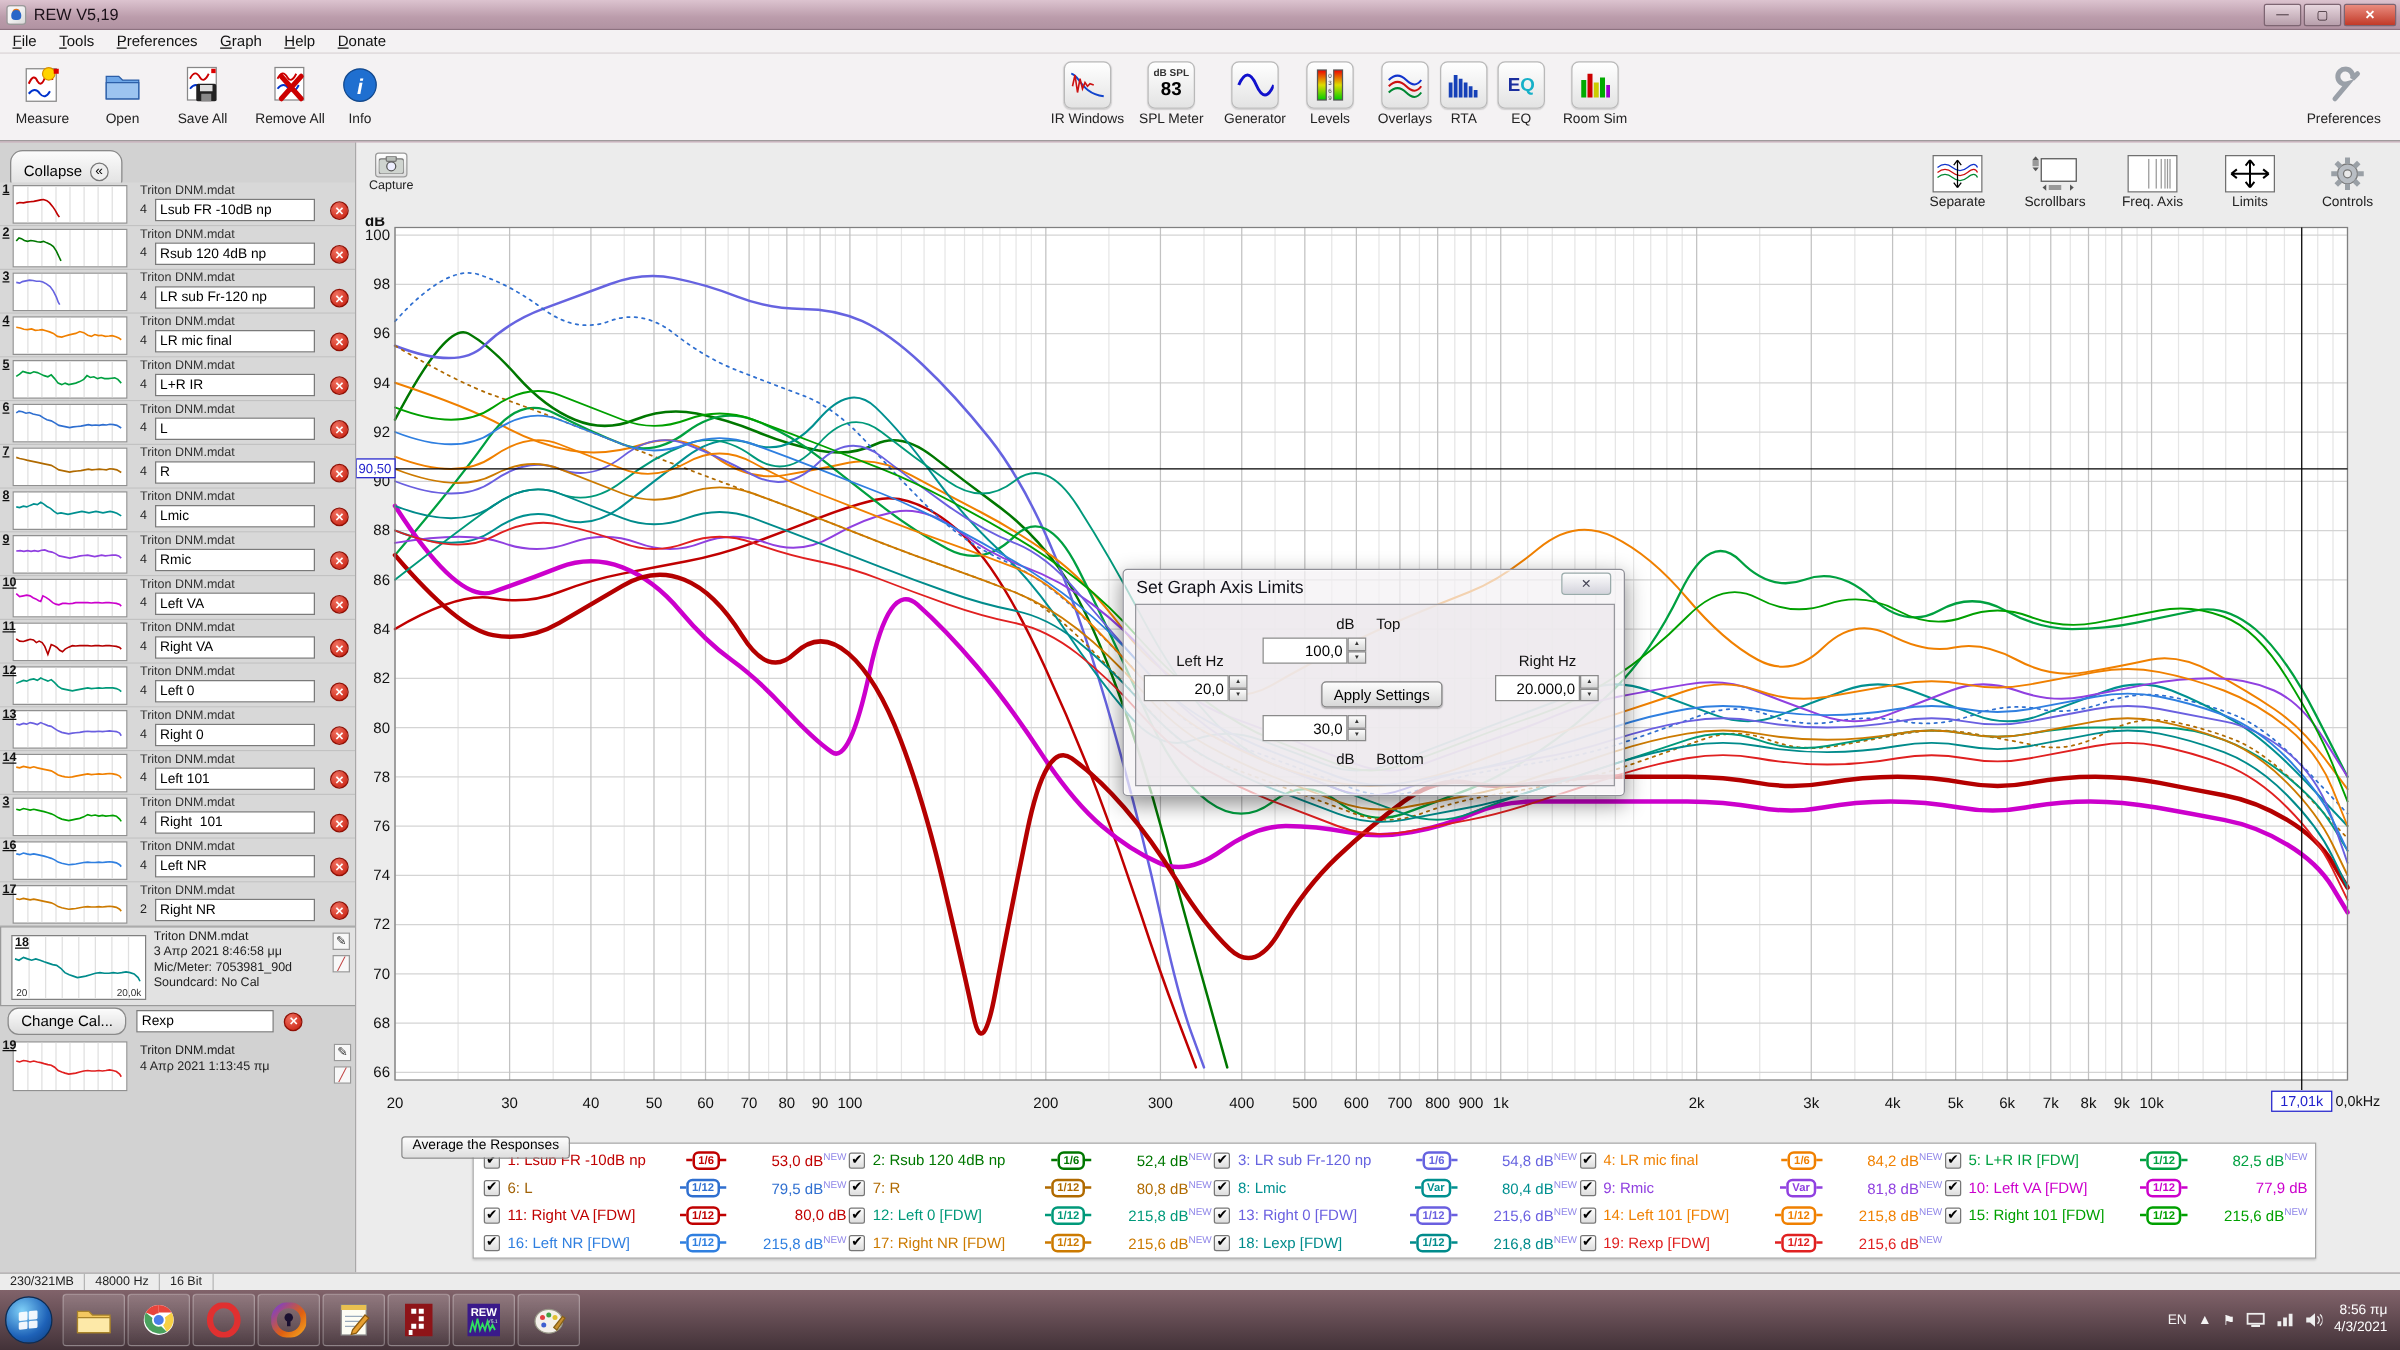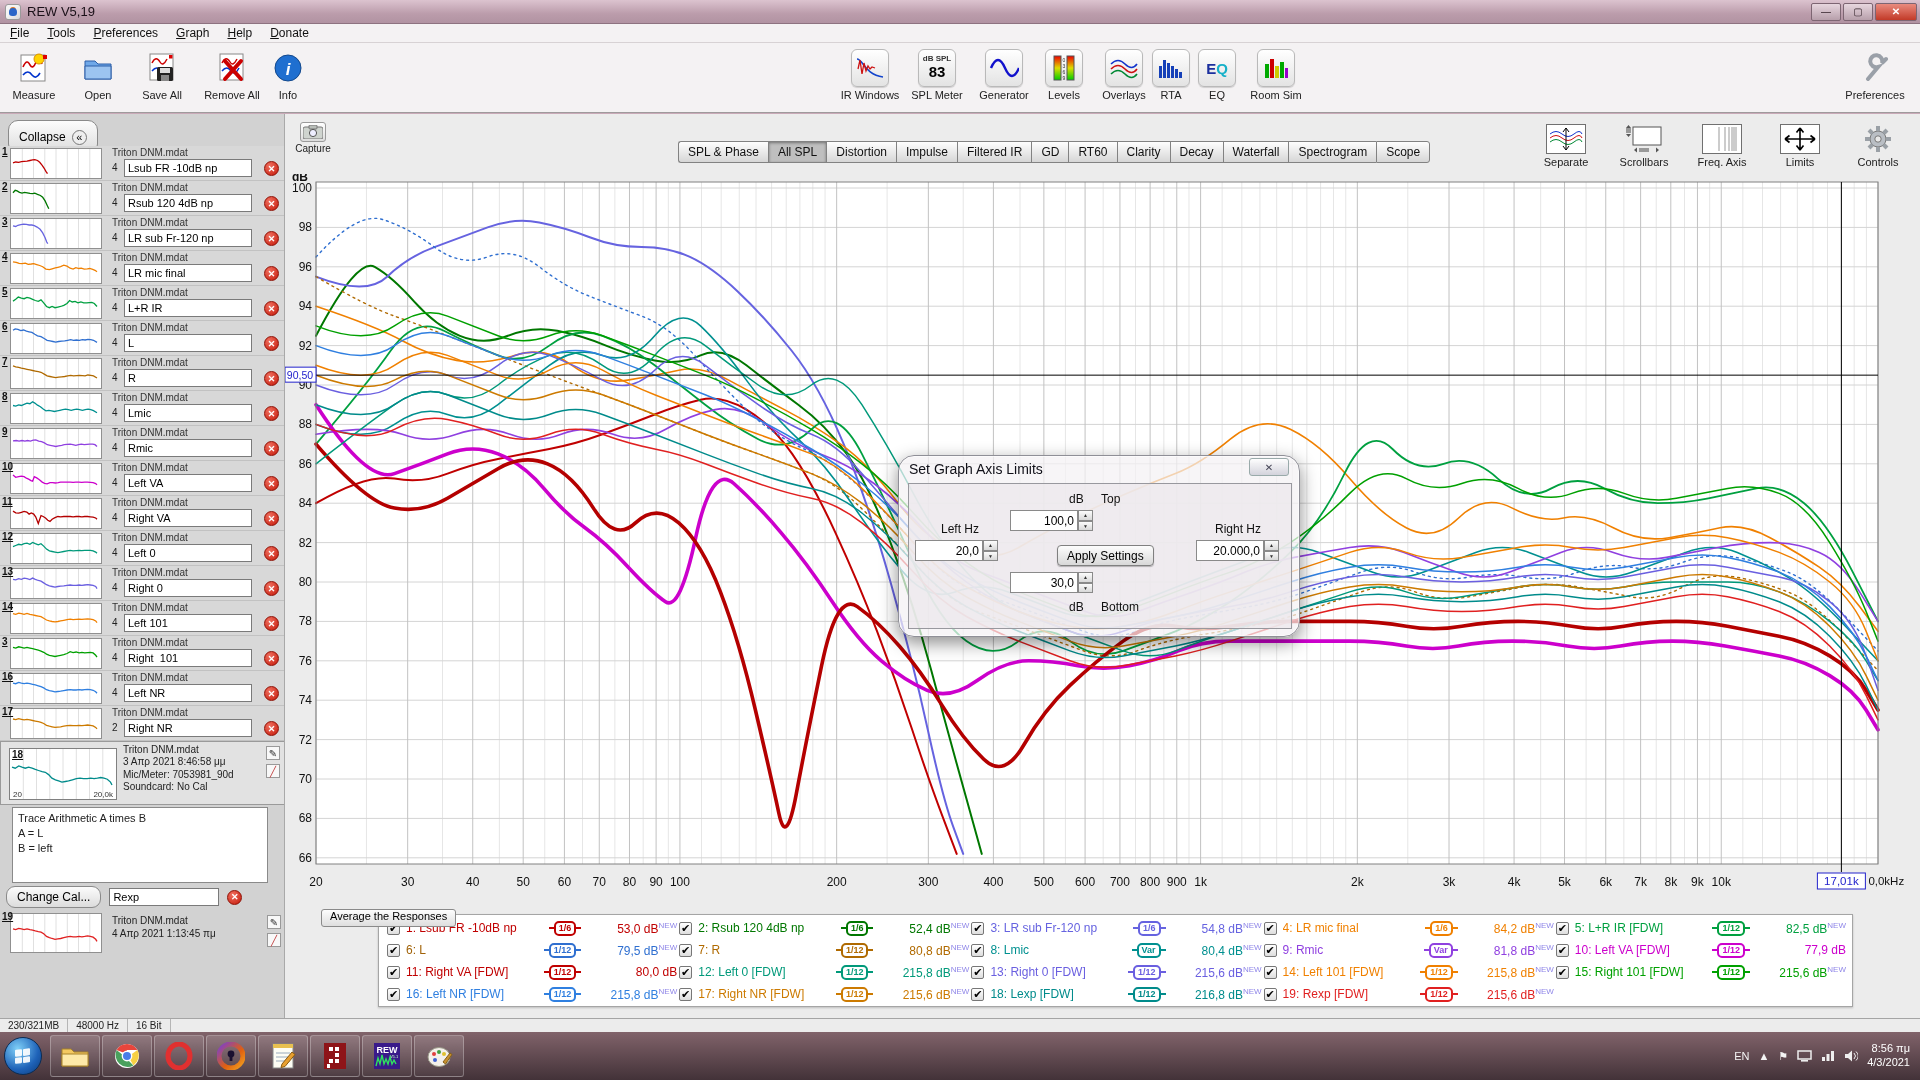--- a/index.html
+++ b/index.html
@@ -105,21 +105,21 @@
     font-size:11px; line-height:11px; text-align:center; color:#000; margin:0 6px 0 2px; border-radius:2px; }
   .lg-label { flex:1; white-space:nowrap; overflow:hidden; }
   .lg-badge { display:flex; align-items:center; margin:0 4px;justify-content:space-between; }
   .lg-badge .stub { width:5px; height:2px; }
   .lg-badge .pill { border:2px solid; border-radius:5px; font-size:9px; font-weight:bold; padding:0 3px; line-height:11px; background:#fff; }
   .lg-val { width:92px; text-align:right; white-space:nowrap; }
   .lg-val sup { color:#8f86e8; font-size:8px; }
 
   
   #dialog { position:absolute; left:898px; top:455px; width:402px; height:182px;
-    background:rgba(244,241,244,.72); border:1px solid #8f8f97; border-radius:16px;
+    background:rgba(244,241,244,.72); border:1px solid #8f8f97; border-radius:4px;
     box-shadow:0 6px 18px rgba(0,0,0,.45), inset 0 0 0 1px rgba(255,255,255,.6); z-index:20; }
   #dialog-title { position:absolute; left:10px; top:5px; font-size:14px; color:#101018; }
   #dialog-close { position:absolute; right:10px; top:2px; width:40px; height:18px; border:1px solid #9aa;
     border-radius:3px; background:linear-gradient(rgba(255,255,255,.85),rgba(205,205,215,.85));
     font-size:10px; color:#445; display:flex; align-items:center; justify-content:center; }
   #dialog-body { position:absolute; left:9px; top:27px; width:384px; height:146px;
     border:1px solid #98989e; background:rgba(236,233,236,.8); }
   .dlabel { position:absolute; font-size:12px; color:#111; }
   .spin { position:absolute; display:flex; height:21px; }
   .spin input { width:68px; height:21px; border:1px solid #8a8a8a; font-size:12px; text-align:right;
@@ -673,25 +673,20 @@
      <span class="sel-ax" style="right:3px">20,0k</span></div>
    <div id="sel-details">
           <div>Triton DNM.mdat</div>
           <div>3 Απρ 2021 8:46:58 μμ</div>
           <div>Mic/Meter: 7053981_90d</div>
           <div>Soundcard: No Cal</div>
         </div>
    <div class="mini-ico" style="top:4px">✎</div>
    <div class="mini-ico" style="top:22px; color:#c04040">╱</div>
       </div>
-      <div id="notes-box" style="position: relative; margin: 2px 0px 2px 6px;">
-        <div>Trace Arithmetic A times B</div>
-        <div>A = L</div>
-        <div>B = left</div>
-      </div>
       <div id="cal-row" style="position: relative;">
         <button id="change-cal-btn">Change Cal...</button>
    <input id="rexp-name" value="Rexp" style="">
    <div class="m-del" style="position:static">✕</div>
       </div>
       <div id="row19" style="position: relative;">
         <div class="m-thumb" style="top:4px; height:40px">
           <svg width="90" height="38">
             <line x1="11.3" y1="0" x2="11.3" y2="38" stroke="#e0e0e0"></line>
             <line x1="22.5" y1="0" x2="22.5" y2="38" stroke="#e0e0e0"></line>
@@ -719,34 +714,20 @@
     <div class="cam">
       <svg width="20" height="14">
           <rect x="0" y="2" width="20" height="12" rx="2" fill="#cfd4cf" stroke="#777"></rect>
           <rect x="6" y="0" width="8" height="4" rx="1" fill="#b8bdb8" stroke="#777"></rect>
           <circle cx="10" cy="8" r="3.6" fill="#eef" stroke="#555"></circle>
         </svg>
     </div>
     <span>Capture</span>
   </div>
 
-  <div id="tabs">
-      <div class="tab">SPL &amp; Phase</div>
-      <div class="tab active">All SPL</div>
-      <div class="tab">Distortion</div>
-      <div class="tab">Impulse</div>
-      <div class="tab">Filtered IR</div>
-      <div class="tab">GD</div>
-      <div class="tab">RT60</div>
-      <div class="tab">Clarity</div>
-      <div class="tab">Decay</div>
-      <div class="tab">Waterfall</div>
-      <div class="tab">Spectrogram</div>
-      <div class="tab">Scope</div>
-    </div>
 
   <div id="graph-buttons">
     <div class="gbtn">
       <div class="gico">
         <svg width="36" height="26">
             <path d="M2 8 q6 -5 12 0 t12 0 t8 0" stroke="#13c" fill="none"></path>
             <path d="M2 12 q6 -5 12 0 t12 0 t8 0" stroke="#c11" fill="none"></path>
             <path d="M2 16 q6 -5 12 0 t12 0 t8 0" stroke="#083" fill="none"></path>
             <path d="M18 2 v22 M18 2 l-3 4 M18 2 l3 4 M18 24 l-3 -4 M18 24 l3 -4" stroke="#000" fill="none"></path>
           </svg>

